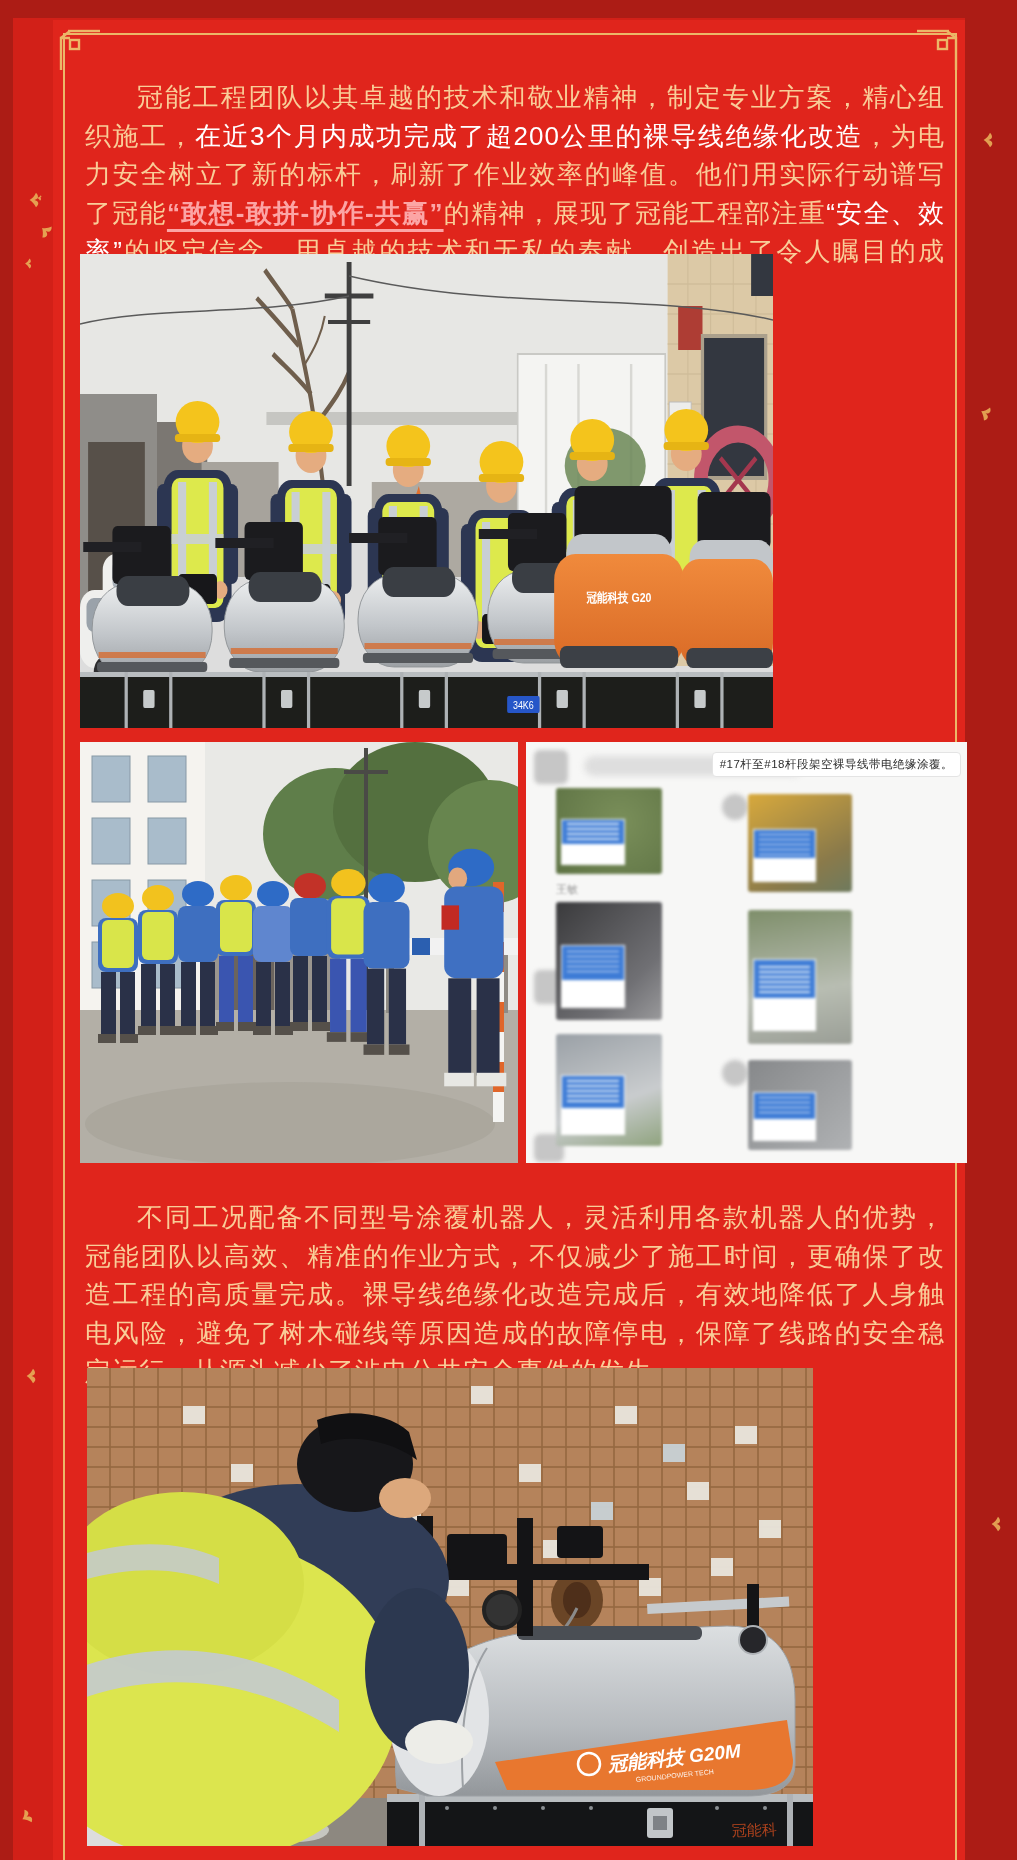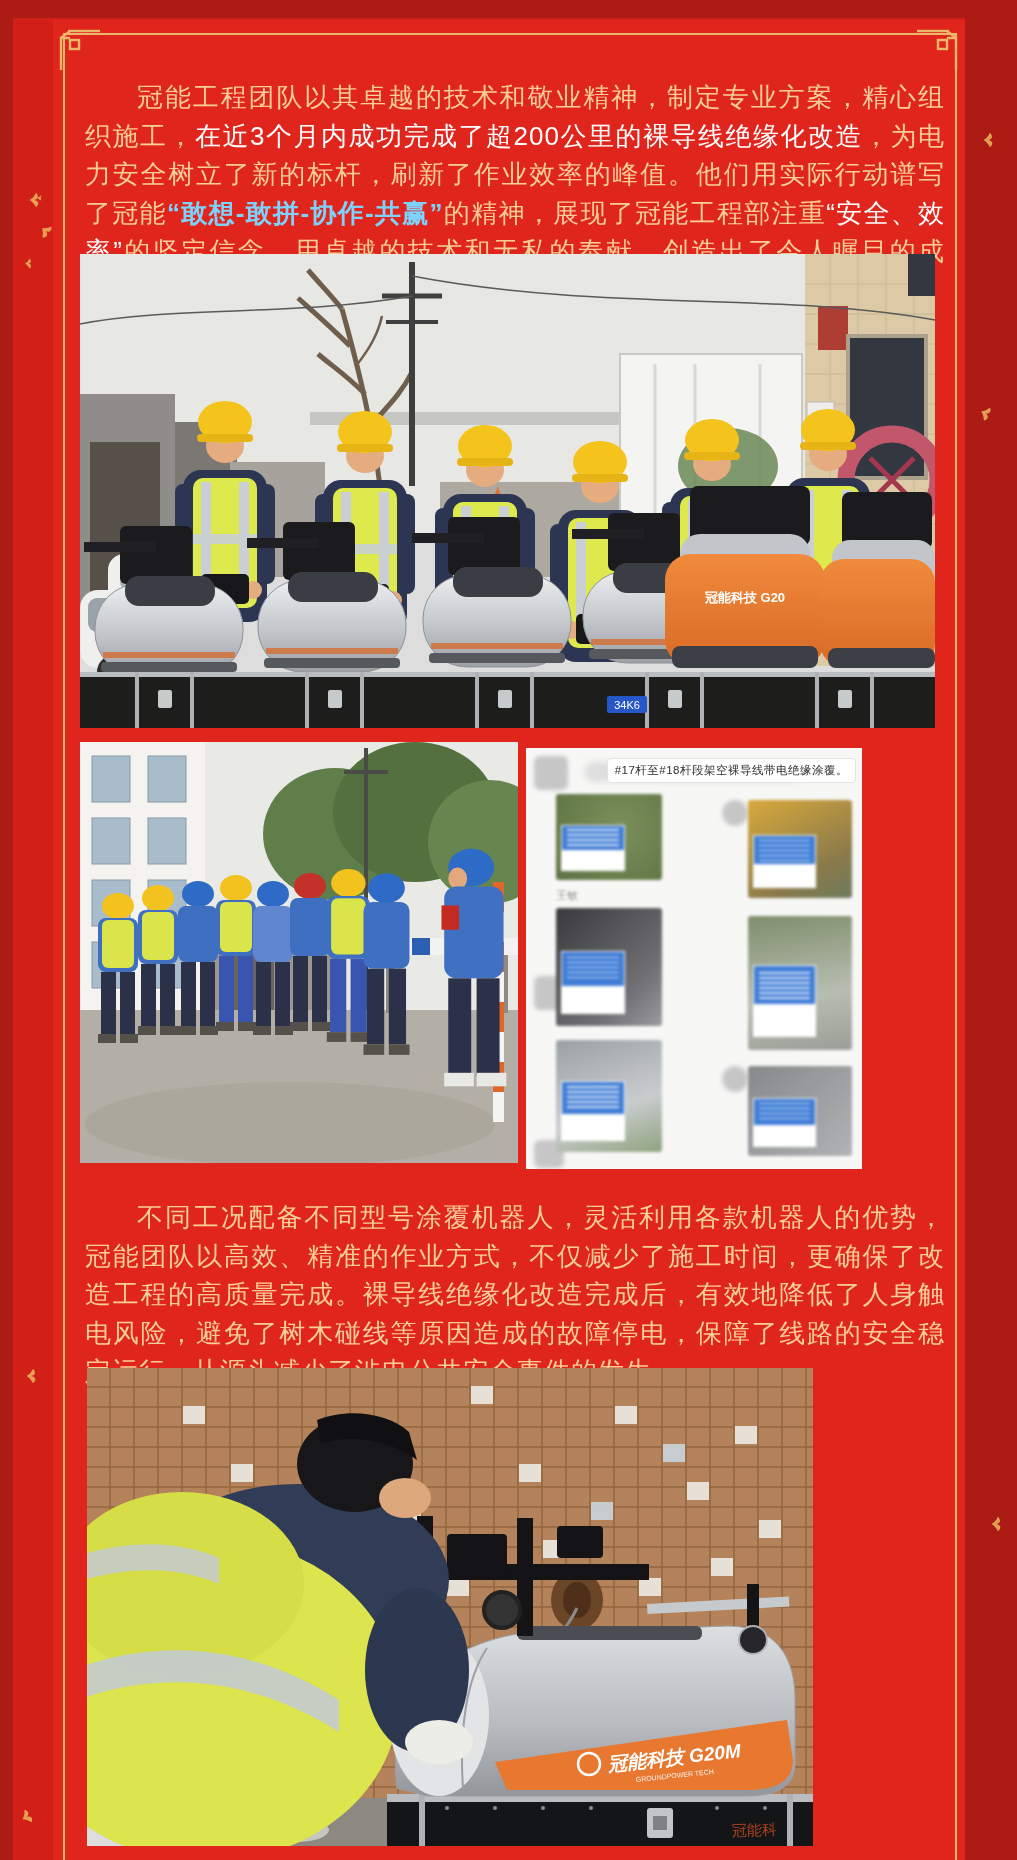--- a/index.html
+++ b/index.html
@@ -13,21 +13,21 @@
   .corner{position:absolute;width:42px;height:42px;}
   .corner svg{display:block;}
   .corner.tl{left:58px;top:28px;}
   .corner.tr{right:58px;top:28px;transform:scaleX(-1);}
   .flourish{position:absolute;width:16px;height:16px;opacity:.9;}
   .flourish svg{display:block;width:100%;height:100%;}
   .para{position:absolute;left:85px;width:860px;font-size:26px;line-height:38.5px;
         letter-spacing:1px;text-align:justify;text-indent:2em;color:#F9CD98;}
   .seg-normal{color:#F9CD98;}
   .seg-bold{color:#FFFFFF;font-weight:normal;}
-  .seg-bold-underline{color:#7dd3fc;font-weight:bold;
+  .seg-bold-underline{color:#fca5a5;font-weight:bold;text-decoration:underline;
         text-decoration-thickness:3px;text-underline-offset:7px;}
   .photo{position:absolute;margin:0;overflow:hidden;background:#ddd;}
   .photo svg{display:block;width:100%;height:100%;}
   
   .chat{background:#F7F7F6;}
   .chat .av{position:absolute;background:#C6C6C6;border-radius:6px;filter:blur(2px);}
   .chat .blur-bar{position:absolute;background:#DEDEDE;border-radius:10px;filter:blur(3px);}
   .chat .bubble{position:absolute;right:6px;top:10px;max-width:236px;background:#FFFFFF;
       border:1px solid #E4E4E4;border-radius:4px;padding:4px 7px;font-size:11.5px;
       line-height:15px;color:#2E2E2E;letter-spacing:.5px;}
@@ -107,21 +107,21 @@
       </svg>
     </div>
   <div class="flourish" style="left:990px;top:1516px;">
       <svg viewBox="0 0 20 20">
         <path fill="#E8AE58" d="M10 1 C14 5 13 9 8 10 C13 11 15 15 10 19 C8 15 5 12 2 10 C6 8 8 5 10 1 Z"></path>
       </svg>
     </div>
 
   <p class="para" style="top:52px;"><span class="seg-normal">冠能工程团队以其卓越的技术和敬业精神，制定专业方案，精心组织施工，</span><span class="seg-bold">在近3个月内成功完成了超200公里的裸导线绝缘化改造</span><span class="seg-normal">，为电力安全树立了新的标杆，刷新了作业效率的峰值。他们用实际行动谱写了冠能</span><span class="seg-bold-underline">“敢想-敢拼-协作-共赢”</span><span class="seg-normal">的精神，展现了冠能工程部注重</span><span class="seg-bold">“安全、效率”</span><span class="seg-normal">的坚定信念，用卓越的技术和无私的奉献，创造出了令人瞩目的成就。</span></p>
 
-  <figure class="photo" style="left:80px;top:254px;width:855px;height:474px;">
+  <figure class="photo" style="left:80px;top:254px;width:693px;height:474px;">
     <svg viewBox="0 0 855 474" preserveAspectRatio="none">
       <defs>
         <linearGradient id="silv" x1="0" y1="0" x2="0" y2="1">
           <stop offset="0" stop-color="#ECEEEF"></stop>
             <stop offset=".55" stop-color="#C2C6CA"></stop>
             <stop offset="1" stop-color="#9CA0A4"></stop>
         </linearGradient>
         <linearGradient id="oran" x1="0" y1="0" x2="0" y2="1">
           <stop offset="0" stop-color="#F08A3C"></stop>
             <stop offset="1" stop-color="#D96A26"></stop>
@@ -487,21 +487,21 @@
           <rect x="10" y="44" width="13" height="18" fill="#C22A22"></rect>
           <rect x="15" y="98" width="17" height="72" fill="#2A3148"></rect>
             <rect x="36" y="98" width="17" height="72" fill="#2A3148"></rect>
           <rect x="12" y="168" width="22" height="10" fill="#E8E8E4"></rect>
             <rect x="36" y="168" width="22" height="10" fill="#E8E8E4"></rect>
         </g>
       </g>
     </svg>
   </figure>
 
-  <figure class="photo chat" style="left:526px;top:742px;width:336px;height:421px;margin-top:6px;">
+  <figure class="photo chat" style="left:526px;top:742px;width:441px;height:421px;">
     <div class="av" style="left:8px;top:8px;width:34px;height:34px;"></div>
     <div class="blur-bar" style="left:58px;top:14px;width:220px;height:20px;"></div>
     <div class="bubble">#17杆至#18杆段架空裸导线带电绝缘涂覆。</div>
     <div class="av" style="left:8px;top:228px;width:34px;height:34px;"></div>
     <div class="av" style="left:8px;top:392px;width:30px;height:28px;"></div>
     <div class="av" style="left:196px;top:52px;width:26px;height:26px;border-radius:50%;"></div>
     <div class="av" style="left:196px;top:318px;width:26px;height:26px;border-radius:50%;"></div>
 
     <div class="thumb" style="left:30px;top:46px;width:106px;height:86px;background:radial-gradient(circle at 60% 40%,#7A8F5A,#5E7344);">
         <div class="card"></div>

